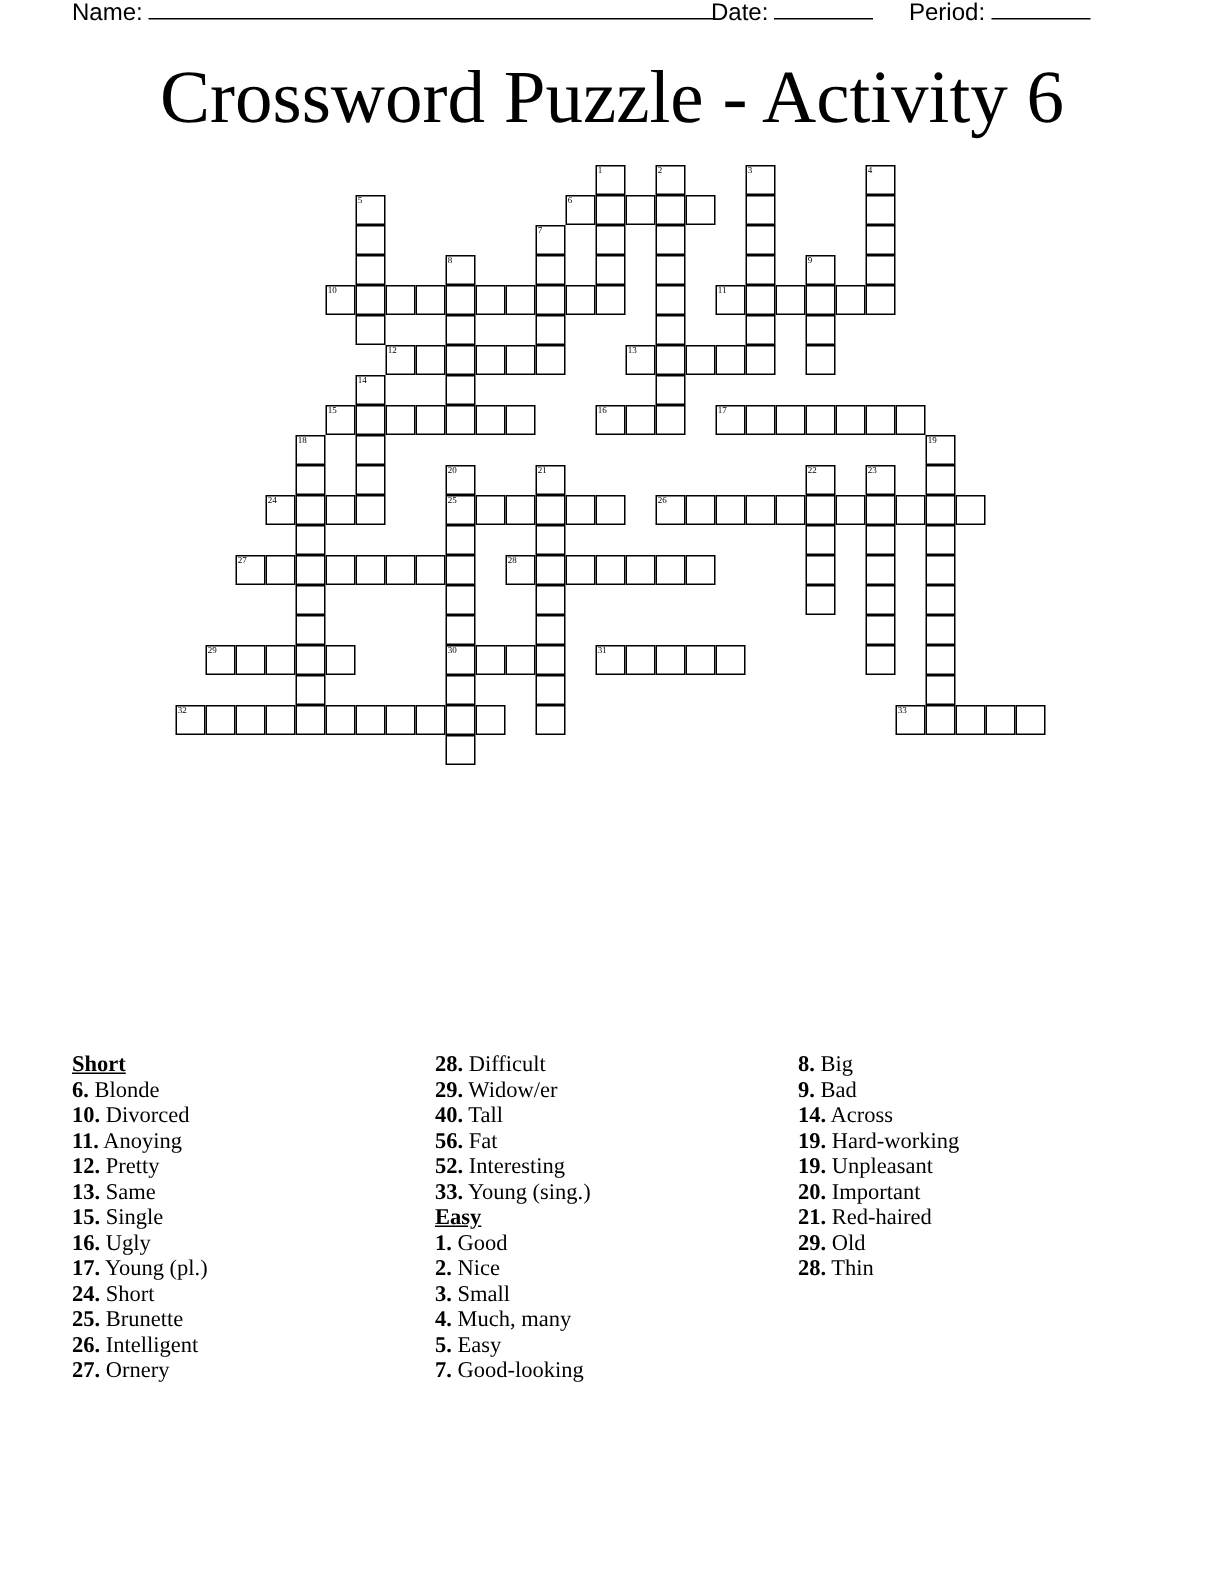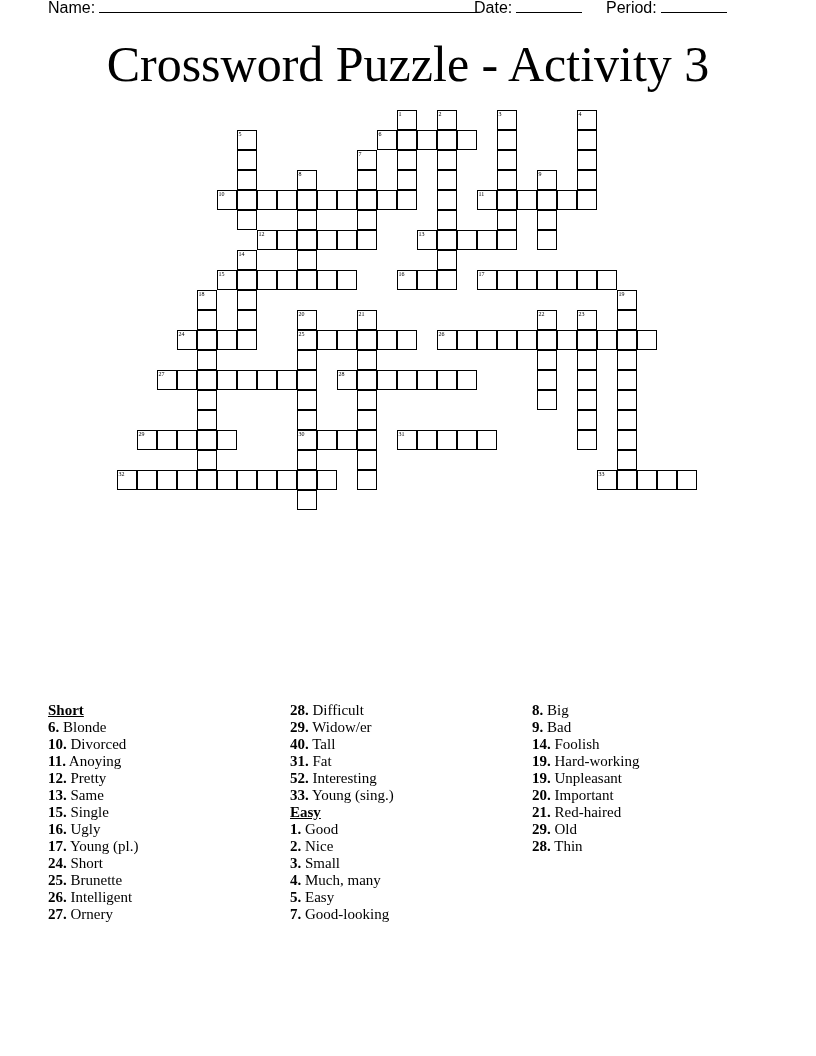--- a/index.html
+++ b/index.html
@@ -38,21 +38,21 @@
     <span>Name:</span><span class="line" style="width:378px;"></span>
   </span>
   <span class="fld" style="left:426px;">
     <span>Date:</span><span class="line" style="width:66px;"></span>
   </span>
   <span class="fld" style="left:558px;">
     <span>Period:</span><span class="line" style="width:66px;"></span>
   </span>
 </div>
 
-<div class="title">Crossword Puzzle - Activity 3</div>
+<div class="title">Crossword Puzzle - Activity 6</div>
 
 <div class="grid" id="grid">
     <div class="cell" style="left: 280px; top: 0px;">
       <span class="num">1</span>
     </div>
     <div class="cell" style="left: 280px; top: 20px;"></div>
     <div class="cell" style="left: 280px; top: 40px;"></div>
     <div class="cell" style="left: 280px; top: 60px;"></div>
     <div class="cell" style="left: 280px; top: 80px;"></div>
     <div class="cell" style="left: 320px; top: 0px;">
@@ -316,39 +316,39 @@
       <div class="clue"><b>25.</b><span> Brunette</span></div>
       <div class="clue"><b>26.</b><span> Intelligent</span></div>
       <div class="clue"><b>27.</b><span> Ornery</span></div>
     </div>
 </div>
 <div class="clues" style="left:290px;">
   <div id="col2a">
       <div class="clue"><b>28.</b><span> Difficult</span></div>
       <div class="clue"><b>29.</b><span> Widow/er</span></div>
       <div class="clue"><b>40.</b><span> Tall</span></div>
-      <div class="clue"><b>31.</b><span> Fat</span></div>
+      <div class="clue"><b>56.</b><span> Fat</span></div>
       <div class="clue"><b>52.</b><span> Interesting</span></div>
       <div class="clue"><b>33.</b><span> Young (sing.)</span></div>
     </div>
   <div class="heading">Easy</div>
   <div id="col2b">
       <div class="clue"><b>1.</b><span> Good</span></div>
       <div class="clue"><b>2.</b><span> Nice</span></div>
       <div class="clue"><b>3.</b><span> Small</span></div>
       <div class="clue"><b>4.</b><span> Much, many</span></div>
       <div class="clue"><b>5.</b><span> Easy</span></div>
       <div class="clue"><b>7.</b><span> Good-looking</span></div>
     </div>
 </div>
 <div class="clues" style="left:532px;">
   <div id="col3">
       <div class="clue"><b>8.</b><span> Big</span></div>
       <div class="clue"><b>9.</b><span> Bad</span></div>
-      <div class="clue"><b>14.</b><span> Foolish</span></div>
+      <div class="clue"><b>14.</b><span> Across</span></div>
       <div class="clue"><b>19.</b><span> Hard-working</span></div>
       <div class="clue"><b>19.</b><span> Unpleasant</span></div>
       <div class="clue"><b>20.</b><span> Important</span></div>
       <div class="clue"><b>21.</b><span> Red-haired</span></div>
       <div class="clue"><b>29.</b><span> Old</span></div>
       <div class="clue"><b>28.</b><span> Thin</span></div>
     </div>
 </div>
 
 </body></html>

